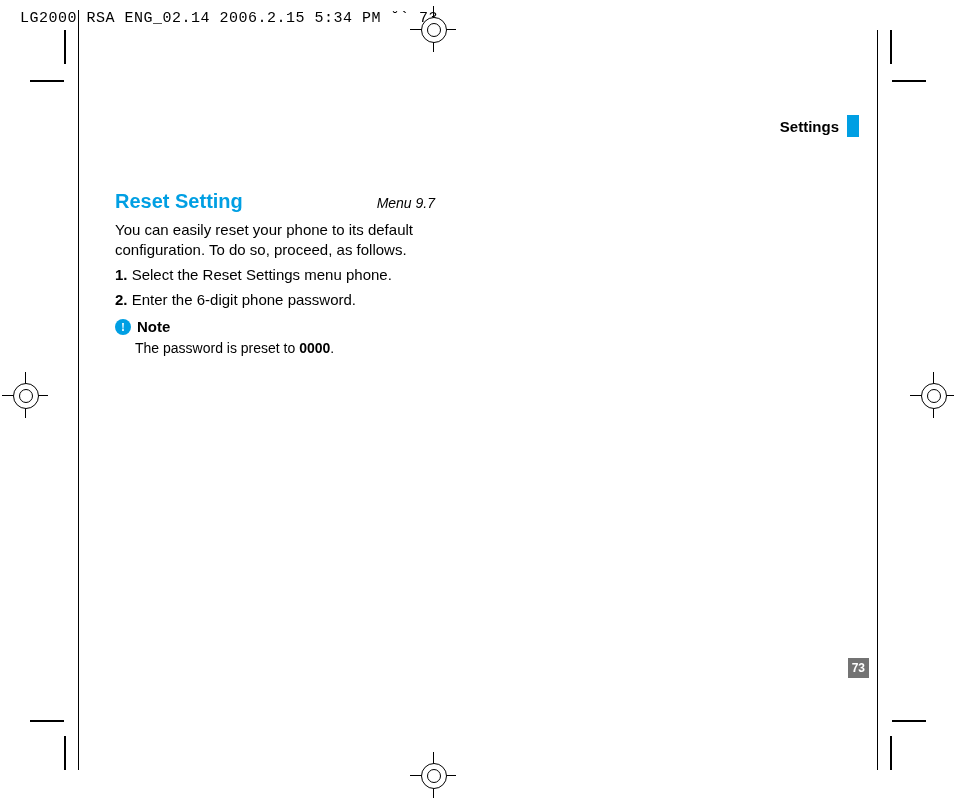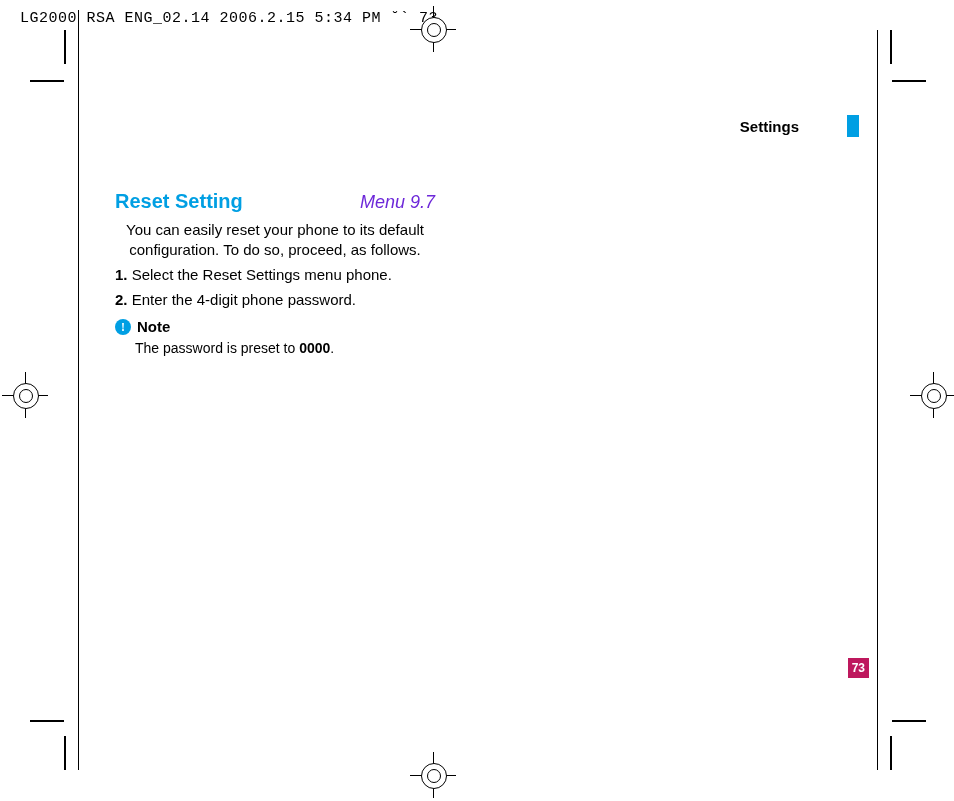--- a/index.html
+++ b/index.html
@@ -50,46 +50,46 @@
   .regmark .hv {
     position:absolute; background:#000;
   }
   .regmark .hline2 { left:-8px; top:15px; width:46px; height:1px; }
   .regmark .vline2 { left:15px; top:-8px; width:1px; height:46px; }
 
   
   .chapter {
     position:absolute; right:95px; top:115px;
     font-weight:bold; font-size:15px; color:#000;
-    display:flex; align-items:center;gap:40px;
+    display:flex; align-items:center;
   }
   .chapter .bluebox {
     display:inline-block; width:12px; height:22px;
     background:#009fe3; margin-left:8px;
   }
 
   
   .section-row {
     position:absolute; left:115px; top:190px;
     width:320px;
     display:flex; justify-content:space-between; align-items:baseline;
   }
   .section-title {
     color:#009fe3; font-weight:bold; font-size:20px;
   }
   .menu-ref {
-    color:#6d28d9; font-style:italic; font-size:18px;
+    color:#000000; font-style:italic; font-size:14px;
   }
 
   .body-text {
     position:absolute; left:115px;
     width:320px; font-size:15px; color:#000;
     line-height:1.35;
   }
-  .para1 { top:220px;text-align:center; }
+  .para1 { top:220px; }
 
   .step {
     position:absolute; left:115px;
     font-size:15px; color:#000;
   }
   .stepnum { font-weight:bold; }
   .step1row { top:266px; }
   .step2row { top:291px; }
 
   .note-row {
@@ -106,21 +106,21 @@
     font-weight:bold; font-size:15px;
   }
   .note-text {
     position:absolute; left:135px; top:340px;
     font-size:14px; color:#000;text-align:right;
   }
   .note-text .bold { font-weight:bold; }
 
   .pagenum {
     position:absolute; right:85px; top:658px;
-    background:#be185d; color:#fff;
+    background:#737373; color:#fff;
     font-size:12px; font-weight:bold;
     padding:3px 4px;
   }
 </style>
 </head>
 <body>
 
 <div class="header-line">LG2000 RSA ENG_02.14  2006.2.15 5:34 PM  ˘` 73</div>
 
 <div class="vline vline-left"></div>
@@ -172,21 +172,21 @@
 </div>
 
 <div class="body-text para1">You can easily reset your phone to its default configuration. To do so, proceed, as follows.</div>
 
 <div class="step step1row">
   <span class="stepnum">1.</span>
   <span>Select the Reset Settings menu phone.</span>
 </div>
 <div class="step step2row">
   <span class="stepnum">2.</span>
-  <span>Enter the 4-digit phone password.</span>
+  <span>Enter the 6-digit phone password.</span>
 </div>
 
 <div class="note-row">
   <span class="note-icon">!</span>
   <span class="note-label">Note</span>
 </div>
 <div class="note-text">
   <span>The password is preset to </span><span class="bold">0000</span><span>.</span>
 </div>
 

